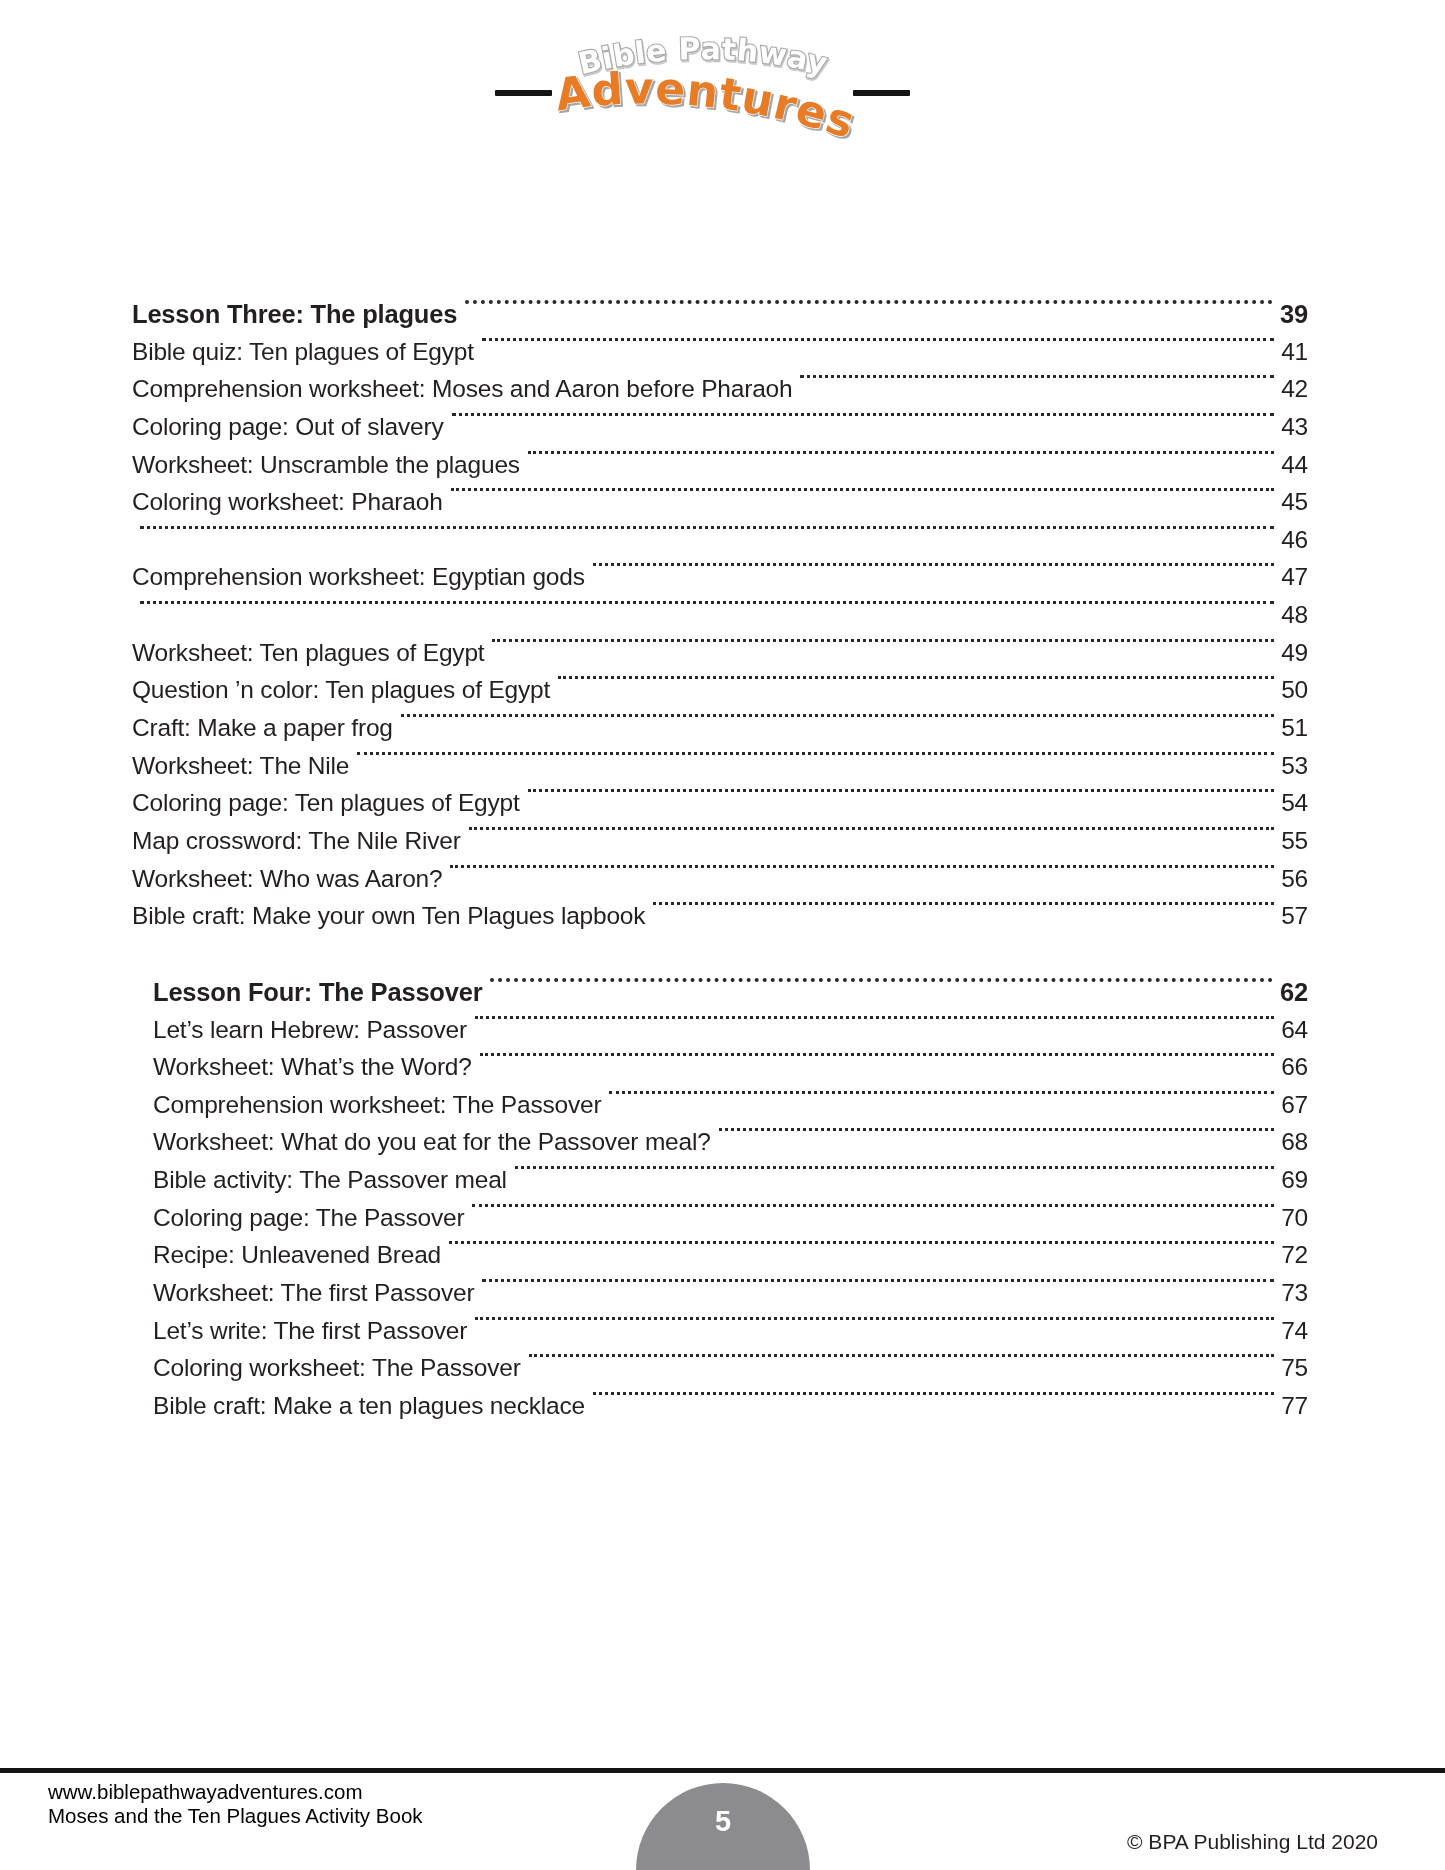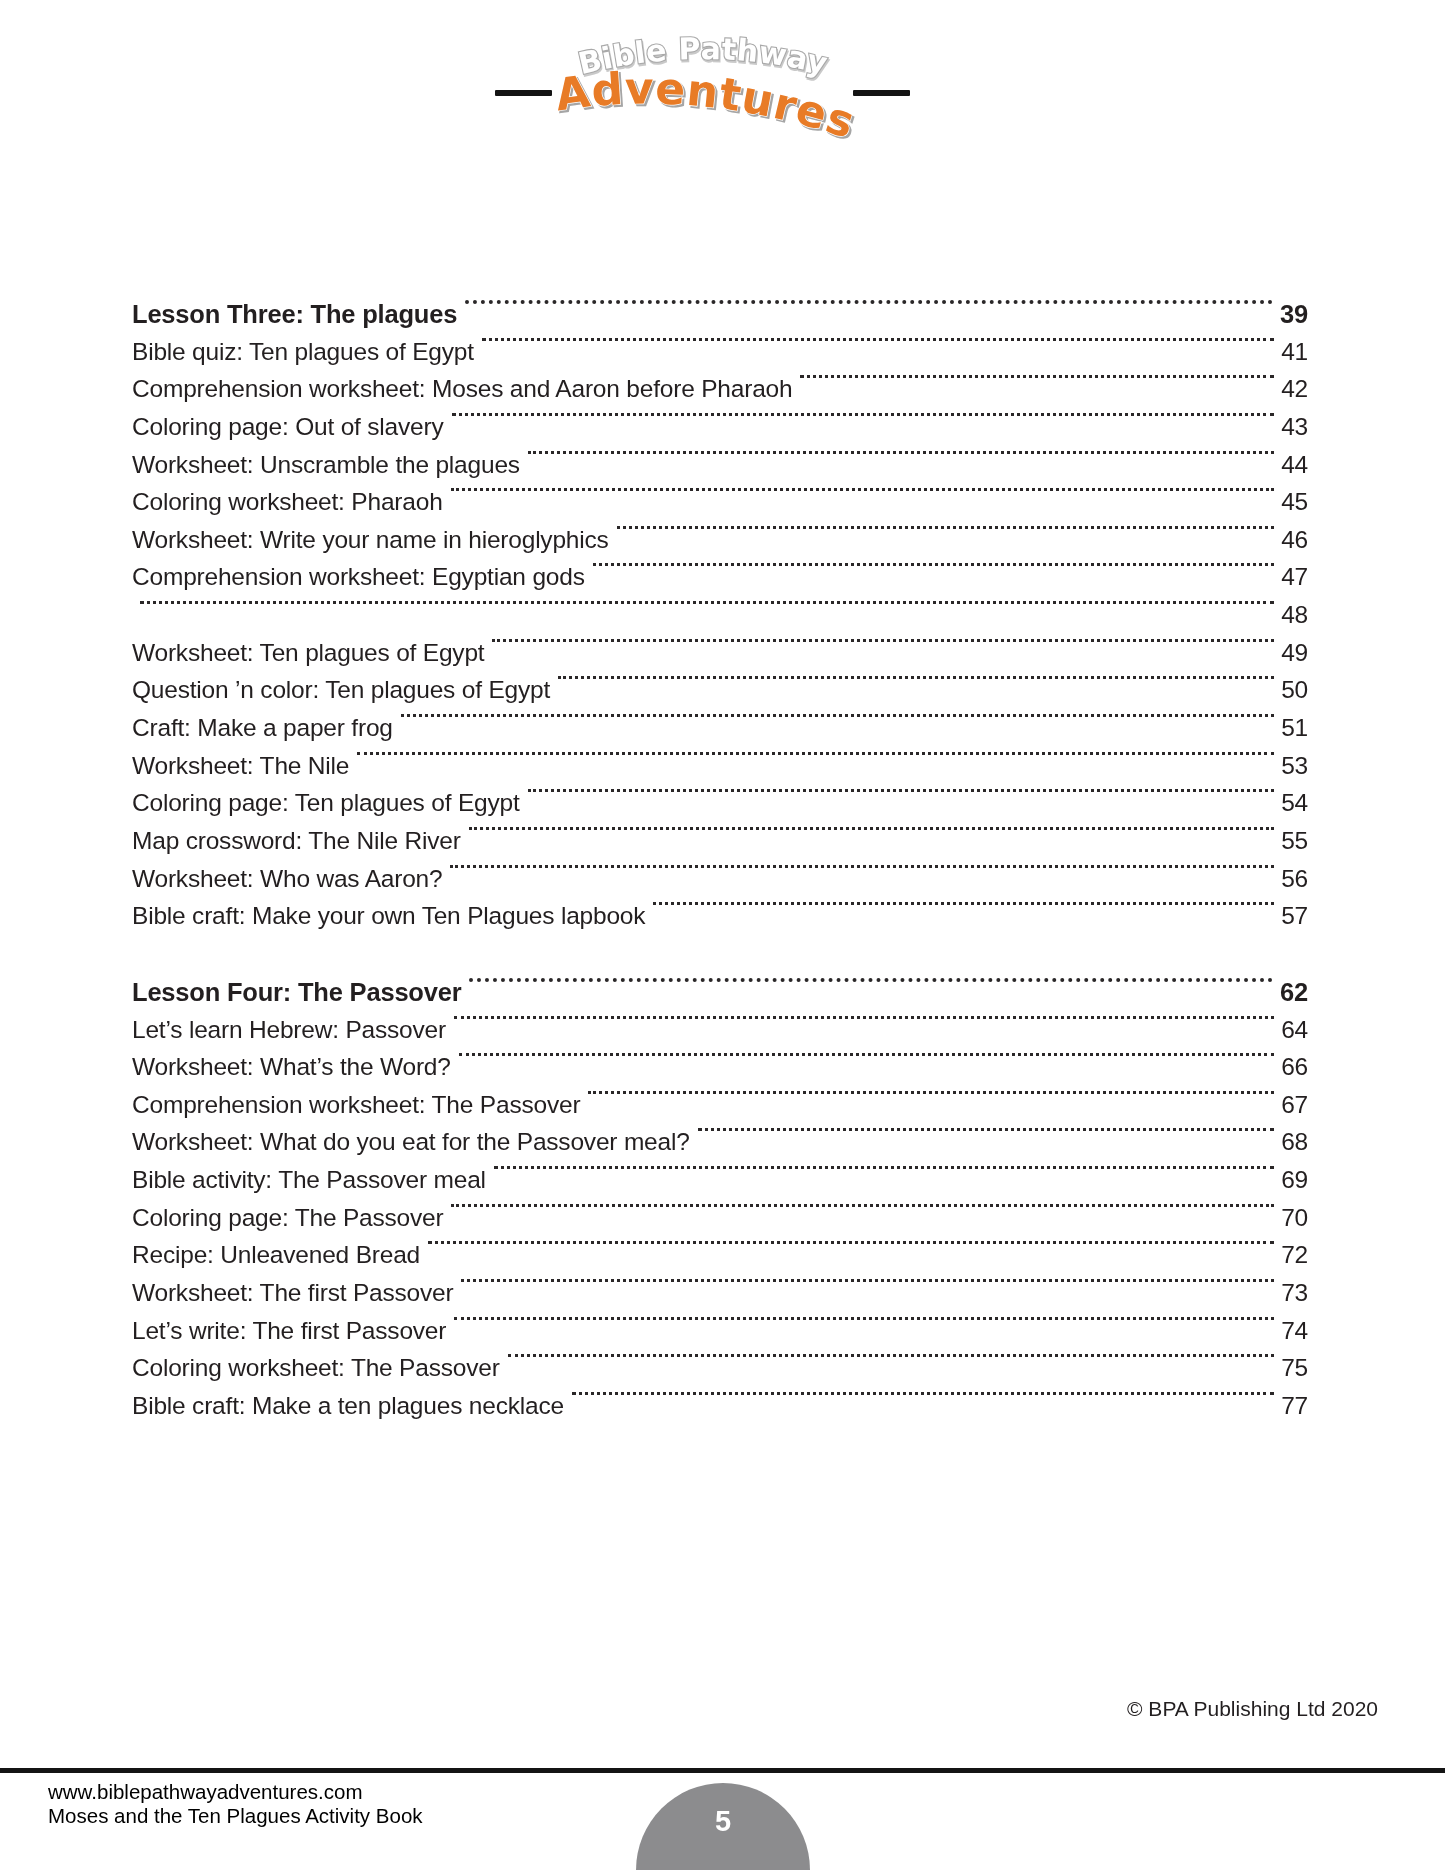--- a/index.html
+++ b/index.html
@@ -45,20 +45,21 @@
 
   
   .toc {
     position: absolute;
     left: 132px;
     top: 300px;
     width: 1176px;
   }
   .toc-section + .toc-section {
     margin-top: 38px;
+    margin-left: 21px;
   }
   .toc-row {
     display: flex;
     align-items: flex-start;
     height: 37.65px;
     font-size: 24.5px;
     letter-spacing: -0.2px;
   }
   .toc-row.bold {
     font-weight: bold;
@@ -96,21 +97,21 @@
     position: absolute;
     left: 48px;
     top: 1780px;
     font-size: 20.5px;
     line-height: 23.5px;
     color: #000000;
   }
   .footer-right {
     position: absolute;
     right: 67px;
-    top: 1697px;
+    top: 1830px;
     font-size: 21px;
     color: #231f20;
   }
   .page-badge {
     position: absolute;
     left: 636px;
     top: 1783px;
     width: 174px;
     height: 174px;
     border-radius: 50%;
@@ -177,21 +178,20 @@
           <span class="t-label">Worksheet: Unscramble the plagues</span>
           <span class="t-leader"></span>
           <span class="t-page">44</span>
         </div>
         <div class="toc-row">
           <span class="t-label">Coloring worksheet: Pharaoh</span>
           <span class="t-leader"></span>
           <span class="t-page">45</span>
         </div>
         <div class="toc-row">
-          <span class="t-label">Worksheet: Write your name in hieroglyphics</span>
           <span class="t-leader"></span>
           <span class="t-page">46</span>
         </div>
         <div class="toc-row">
           <span class="t-label">Comprehension worksheet: Egyptian gods</span>
           <span class="t-leader"></span>
           <span class="t-page">47</span>
         </div>
         <div class="toc-row">
           <span class="t-leader"></span>

